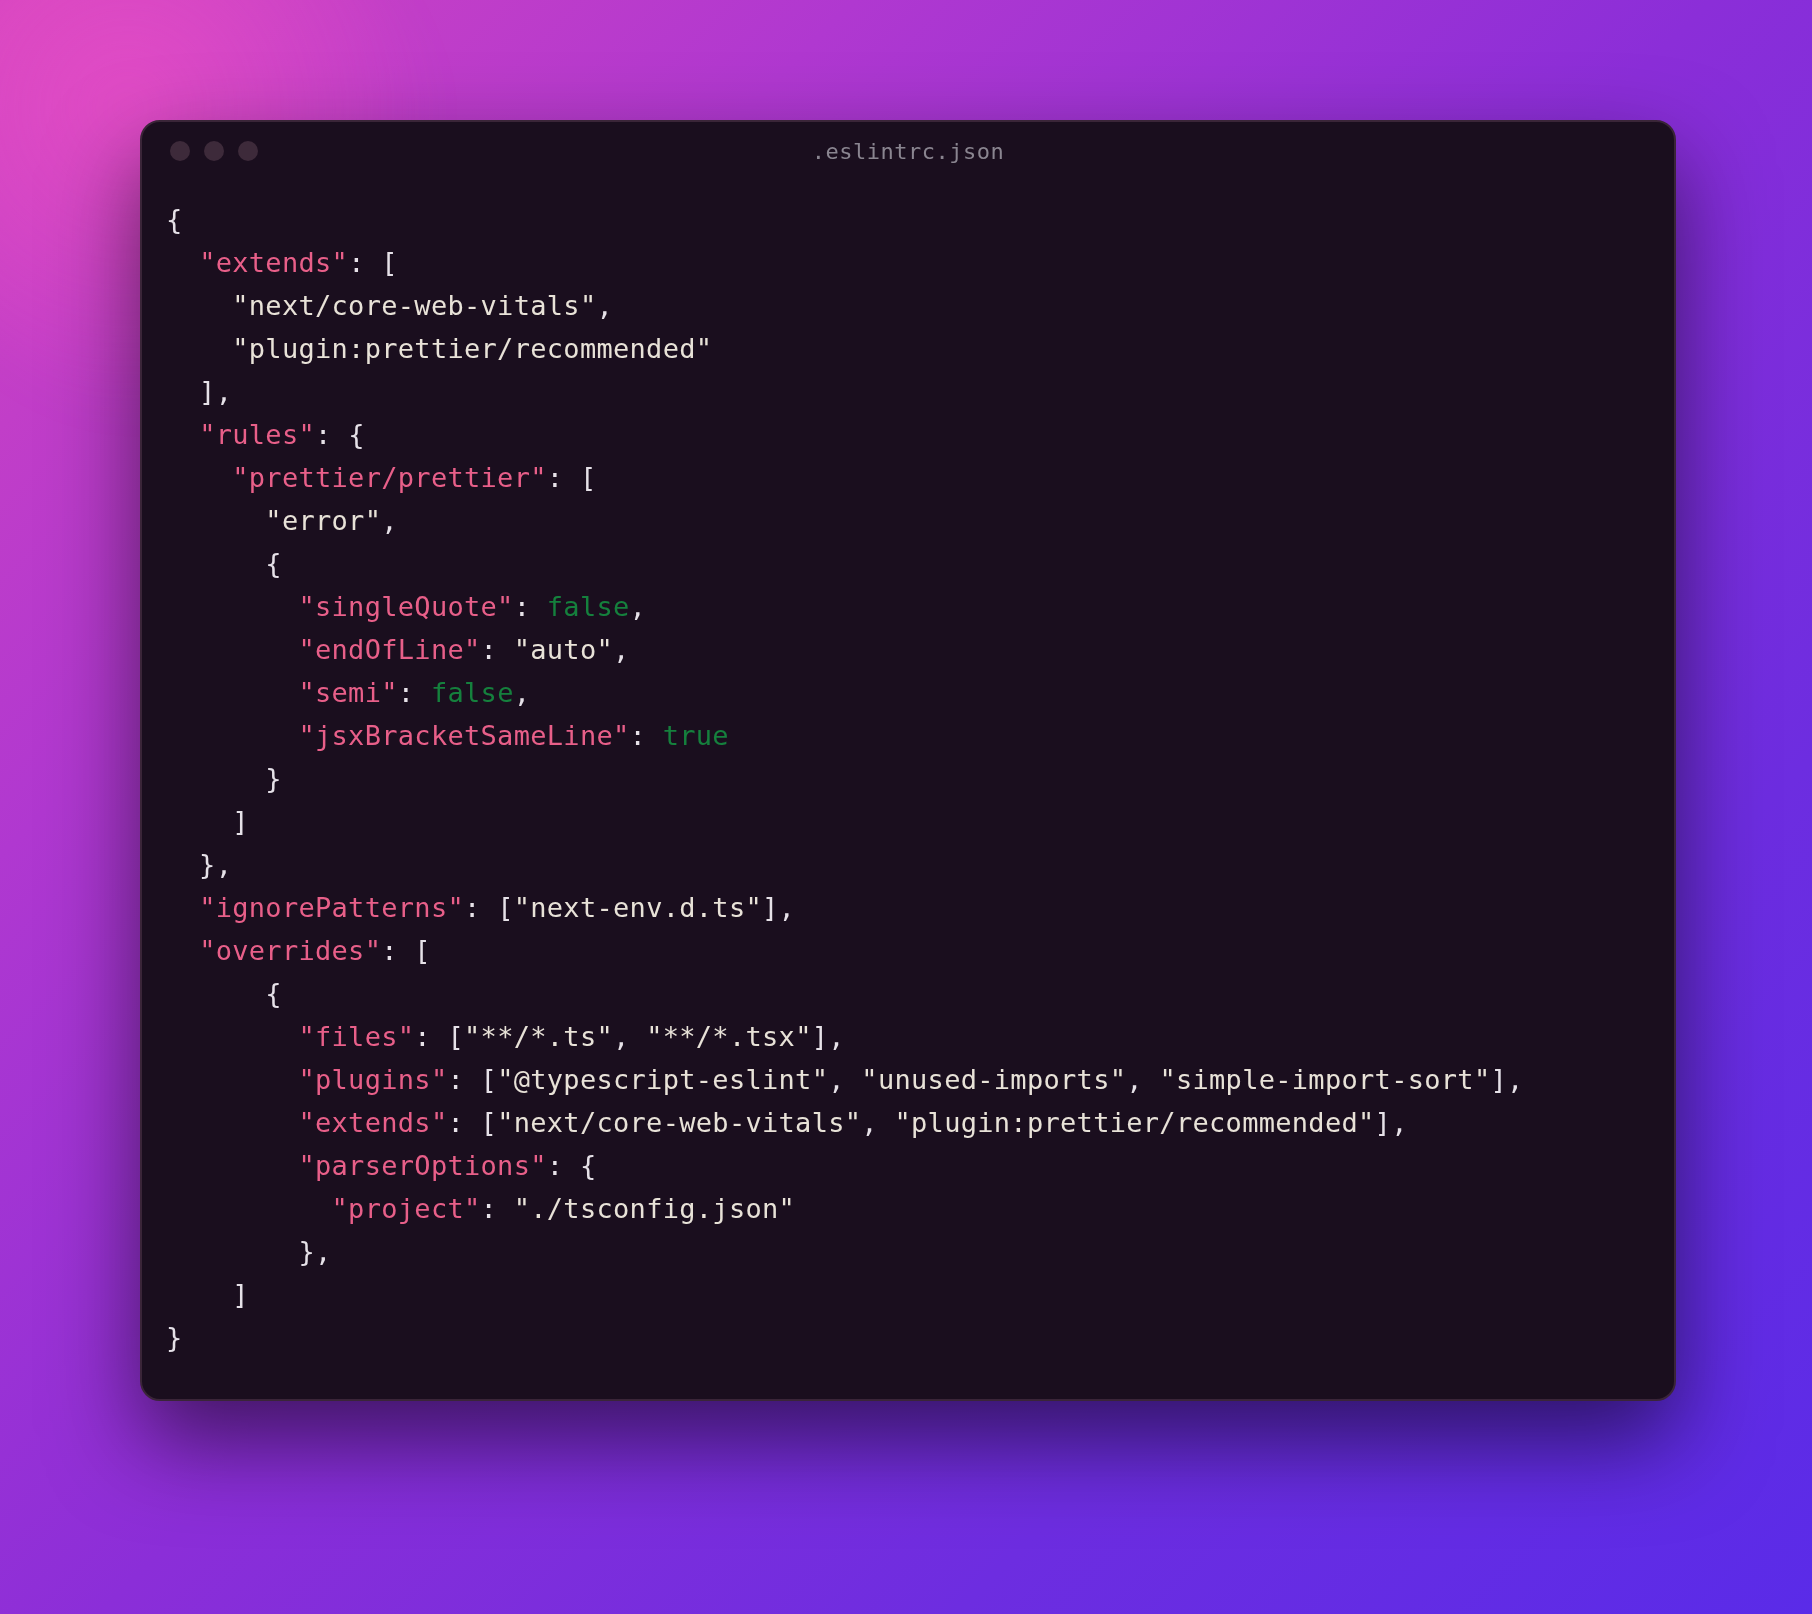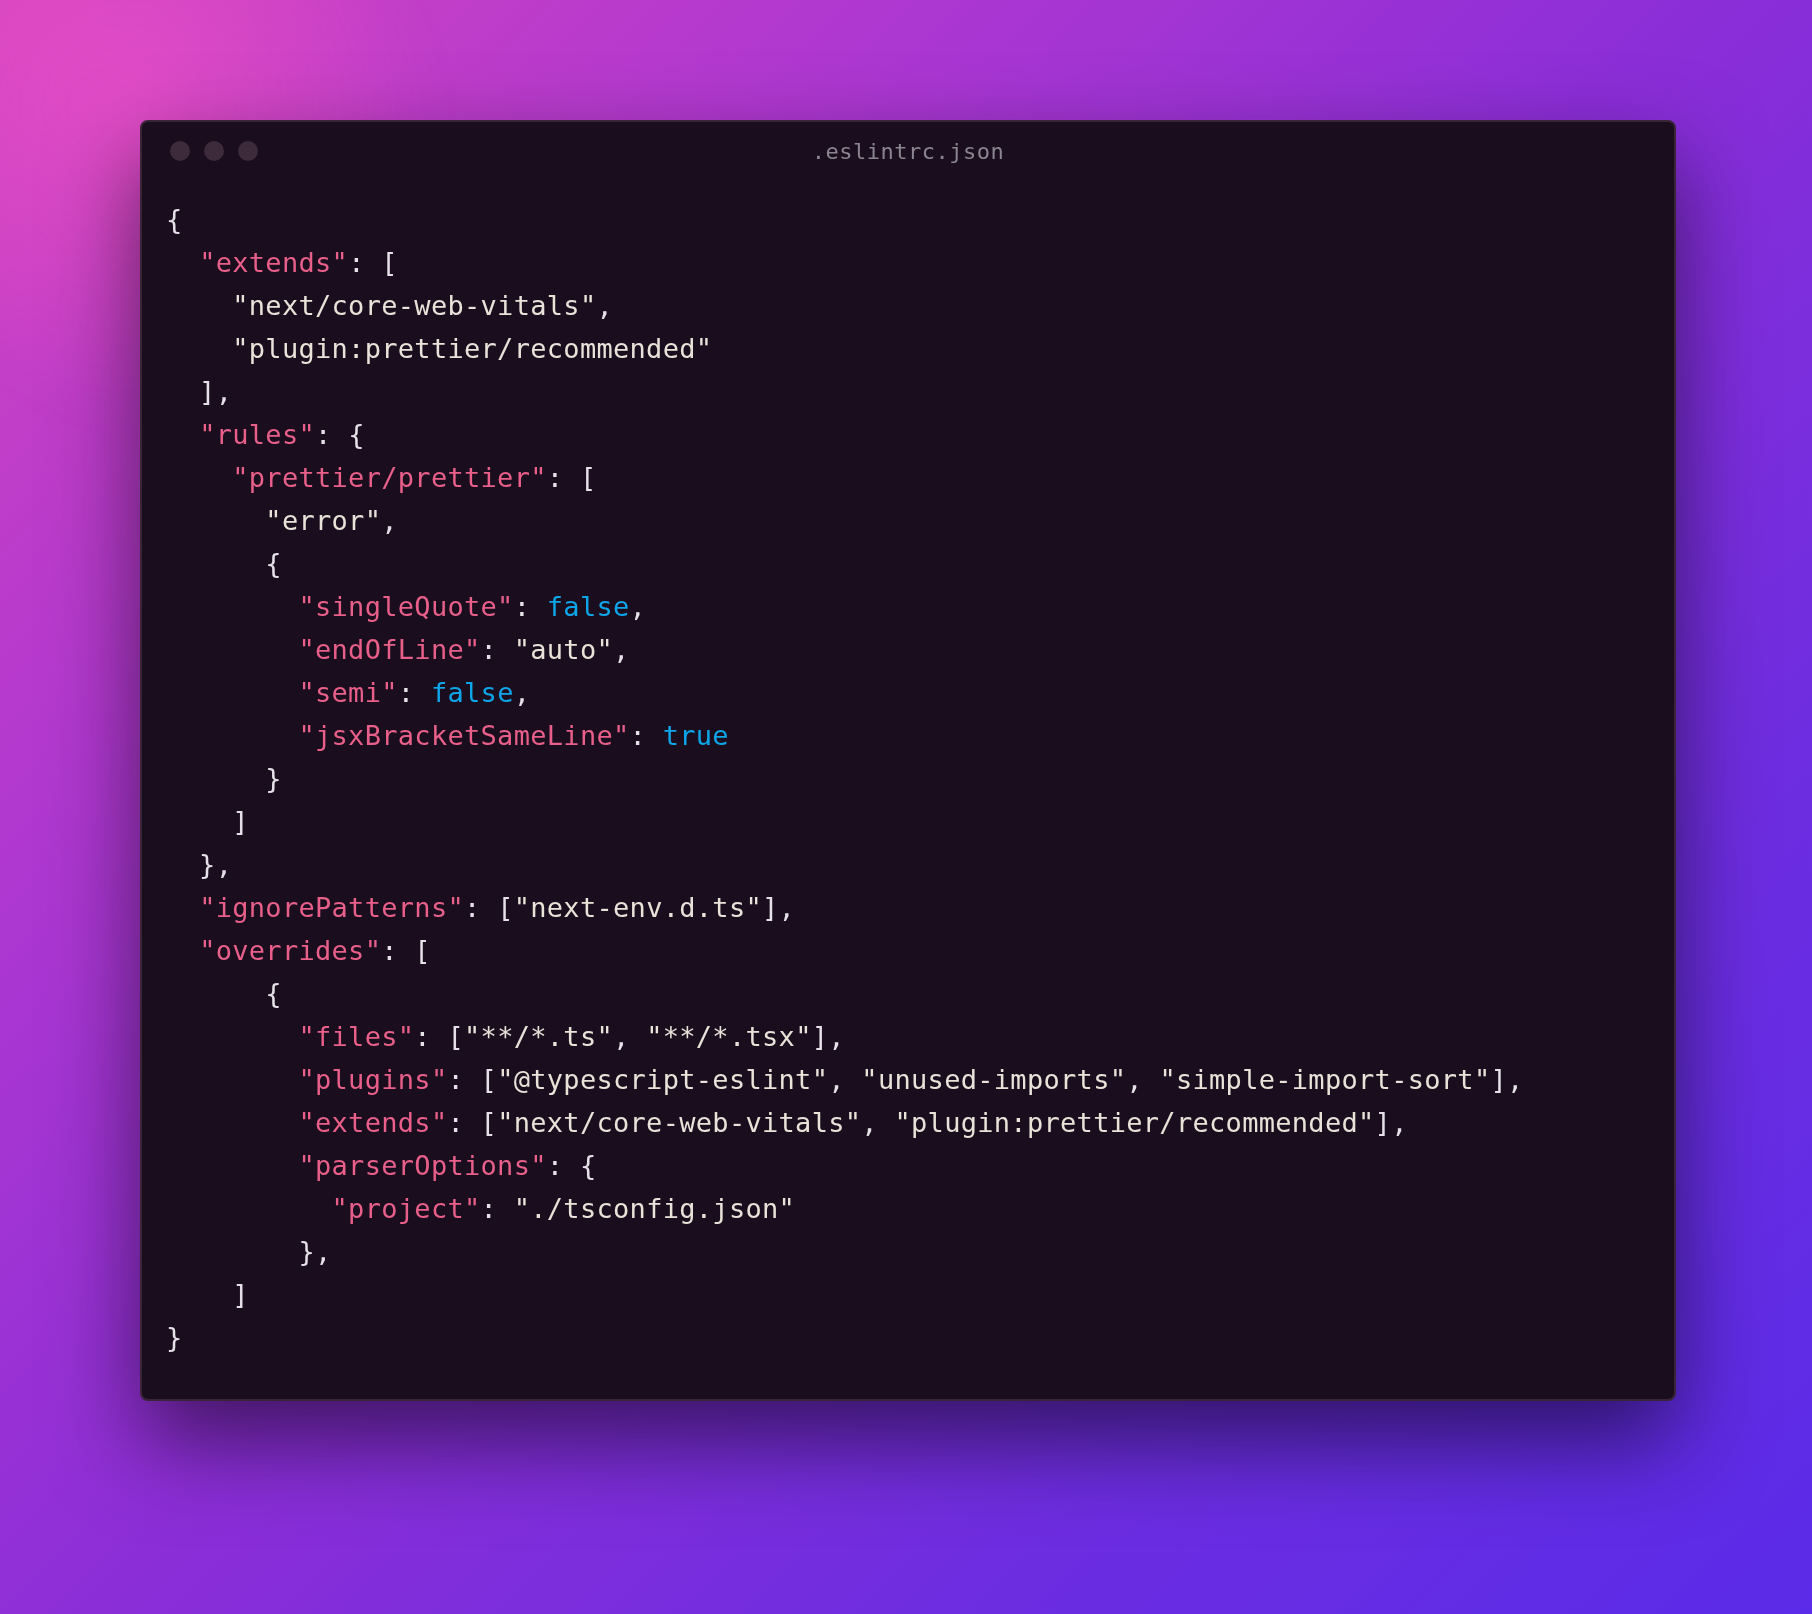--- a/index.html
+++ b/index.html
@@ -9,42 +9,42 @@
     position:relative;font-family:ui-monospace,Menlo,Monaco,Consolas,monospace;
     box-sizing:border-box;padding:120px 140px;
   }
   .blob{
     position:absolute;left:-80px;top:-100px;width:520px;height:520px;
     background:radial-gradient(circle at 40% 40%,rgba(255,90,200,0.45),rgba(255,90,200,0) 70%);
     border-radius:50%;filter:blur(20px);pointer-events:none;
   }
   .window{
     position:relative;width:100%;height:auto;
-    background:#1a0e1e;border:2px solid #3a2538;border-radius:8px;
+    background:#1a0e1e;border:2px solid #3a2538;border-radius:20px;
     box-shadow:0 40px 90px rgba(0,0,0,0.55);
     overflow:hidden;
   }
   .titlebar{
     height:58px;display:flex;align-items:center;position:relative;
     padding:0 28px;
   }
   .traffic{display:flex;gap:14px}
   .dot{width:20px;height:20px;border-radius:50%;background:#3d2a3a}
   .title{
     position:absolute;left:0;right:0;text-align:center;
     color:#8a8590;font-size:22px;letter-spacing:0.5px;font-family:ui-monospace,Menlo,Monaco,Consolas,monospace;
   }
   .code{
     padding:18px 24px 40px 24px;
     font-size:27px;line-height:43px;color:#e6e1e8;
     white-space:pre;letter-spacing:0.3px;
   }
   .key{color:#e85f89}
   .str{color:#e8e2d8}
-  .bool{color:#0ea5e9}
+  .bool{color:#15803d}
   .punct{color:#e6e1e8}
 </style>
 </head>
 <body>
 <div class="blob"></div>
 
 <div class="window">
   <div class="titlebar">
     <div class="traffic">
       <div class="dot"></div>

